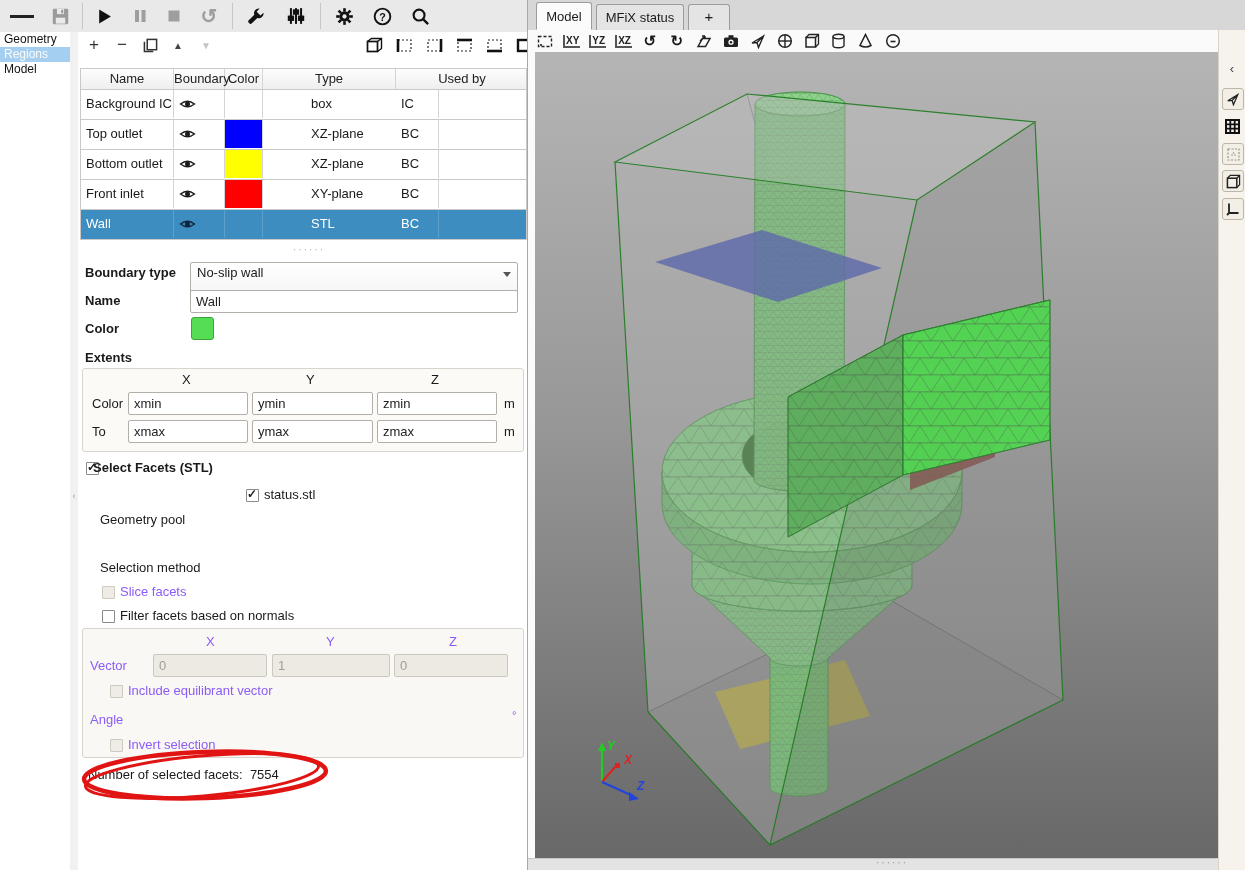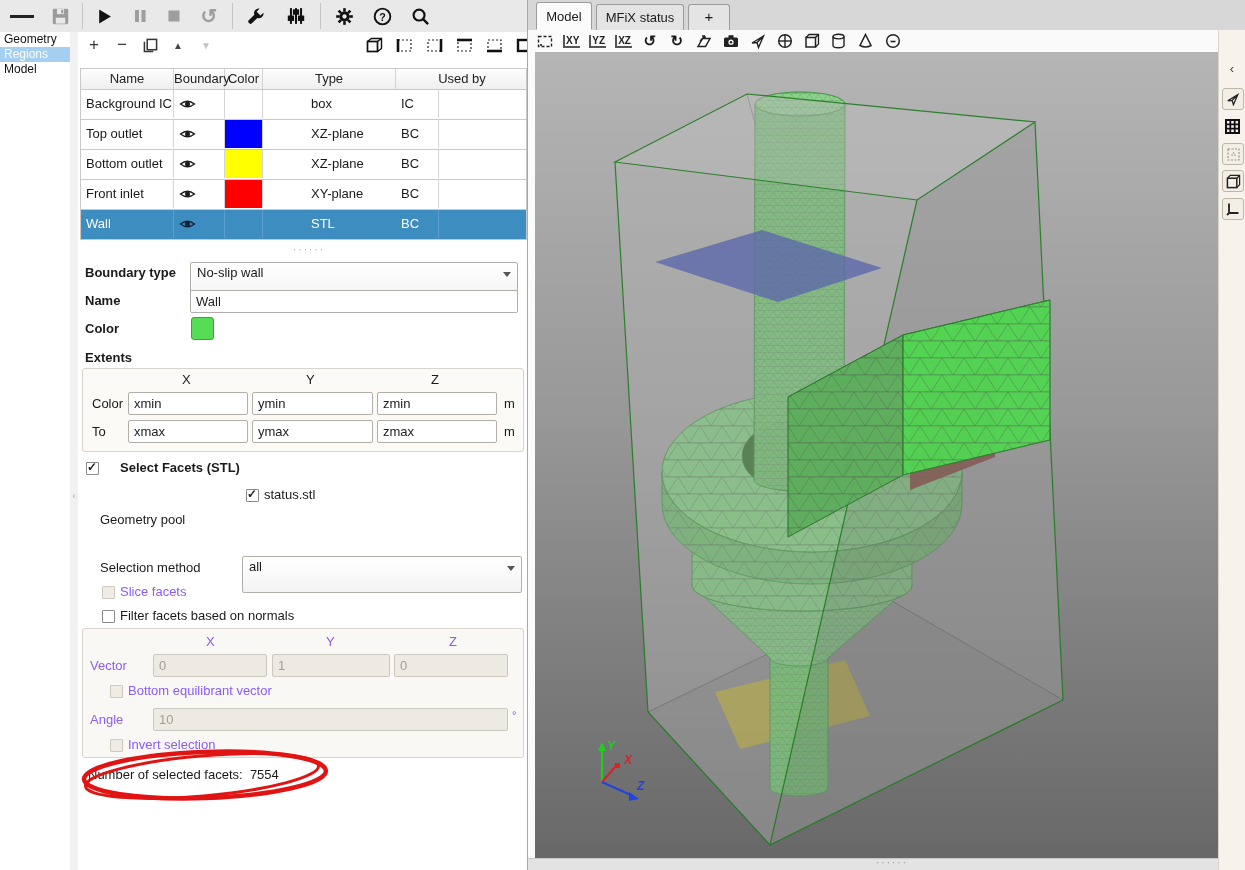--- a/index.html
+++ b/index.html
@@ -302,50 +302,46 @@
     <input class="in" style="left: 174px; top: 360px; width: 121px;" value="ymin">
     <input class="in" style="left: 299px; top: 360px; width: 120px;" value="zmin">
     <div class="lbl" style="left:426px;top:364px">m</div>
     <div class="lbl" style="left:14px;top:392px">To</div>
     <input class="in" style="left: 50px; top: 388px; width: 120px;" value="xmax">
     <input class="in" style="left: 174px; top: 388px; width: 121px;" value="ymax">
     <input class="in" style="left: 299px; top: 388px; width: 120px;" value="zmax">
     <div class="lbl" style="left:426px;top:392px">m</div>
 
     <span class="cb on" style="left:8px;top:430px"></span>
-    <div class="lbl b" style="left:42px;top:428px">Select Facets (STL)</div>
+    <div class="lbl b" style="left:15px;top:428px">Select Facets (STL)</div>
 
     <span class="cb on" style="left:168px;top:457px"></span>
     <div class="lbl" style="left:186px;top:455px">status.stl</div>
 
     <div class="lbl" style="left:22px;top:480px">Geometry pool</div>
 
     <div class="lbl" style="left:22px;top:528px">Selection method</div>
-    <div class="combo" style="left:164px;top:524px;width:280px">
-      <span>all</span><span class="arr"></span>
-    </div>
 
     <span class="cb dis" style="left:24px;top:554px"></span>
     <div class="lbl gray" style="left:42px;top:552px">Slice facets</div>
 
     <span class="cb" style="left:24px;top:578px"></span>
     <div class="lbl" style="left:42px;top:576px">Filter facets based on normals</div>
 
     <div class="gbox" style="left:4px;top:596px;width:442px;height:130px;background:#faf8f4"></div>
     <div class="lbl gray" style="left:128px;top:602px">X</div>
     <div class="lbl gray" style="left:248px;top:602px">Y</div>
     <div class="lbl gray" style="left:371px;top:602px">Z</div>
     <div class="lbl gray" style="left:12px;top:626px">Vector</div>
     <input class="in dis" style="left: 75px; top: 622px; width: 114px;" disabled="" value="0">
     <input class="in dis" style="left: 194px; top: 622px; width: 118px;" disabled="" value="1">
     <input class="in dis" style="left: 316px; top: 622px; width: 114px;" disabled="" value="0">
     <span class="cb dis" style="left:32px;top:653px"></span>
-    <div class="lbl gray" style="left:50px;top:651px">Bottom equilibrant vector</div>
+    <div class="lbl gray" style="left:50px;top:651px">Include equilibrant vector</div>
     <div class="lbl gray" style="left:12px;top:680px">Angle</div>
-    <input class="in dis" style="left: 75px; top: 676px; width: 355px;" disabled="" value="10">
     <div class="lbl gray" style="left:434px;top:677px;font-size:11px">°</div>
     <span class="cb dis" style="left:32px;top:707px"></span>
     <div class="lbl gray" style="left:50px;top:705px">Invert selection</div>
 
     <div class="lbl" style="left:10px;top:735px">
       <span>Number of selected facets:</span>&nbsp; <span>7554</span>
     </div>
     <svg class="abs" style="left:0px;top:714px" width="260" height="58">
       <ellipse cx="127" cy="29" rx="121" ry="23" fill="none" stroke-width="4.5" transform="rotate(-2 127 29)" stroke="#e11414"></ellipse>
       <ellipse cx="124" cy="30" rx="117" ry="20" fill="none" stroke-width="3" transform="rotate(-5 124 30)" stroke="#e11414"></ellipse>

